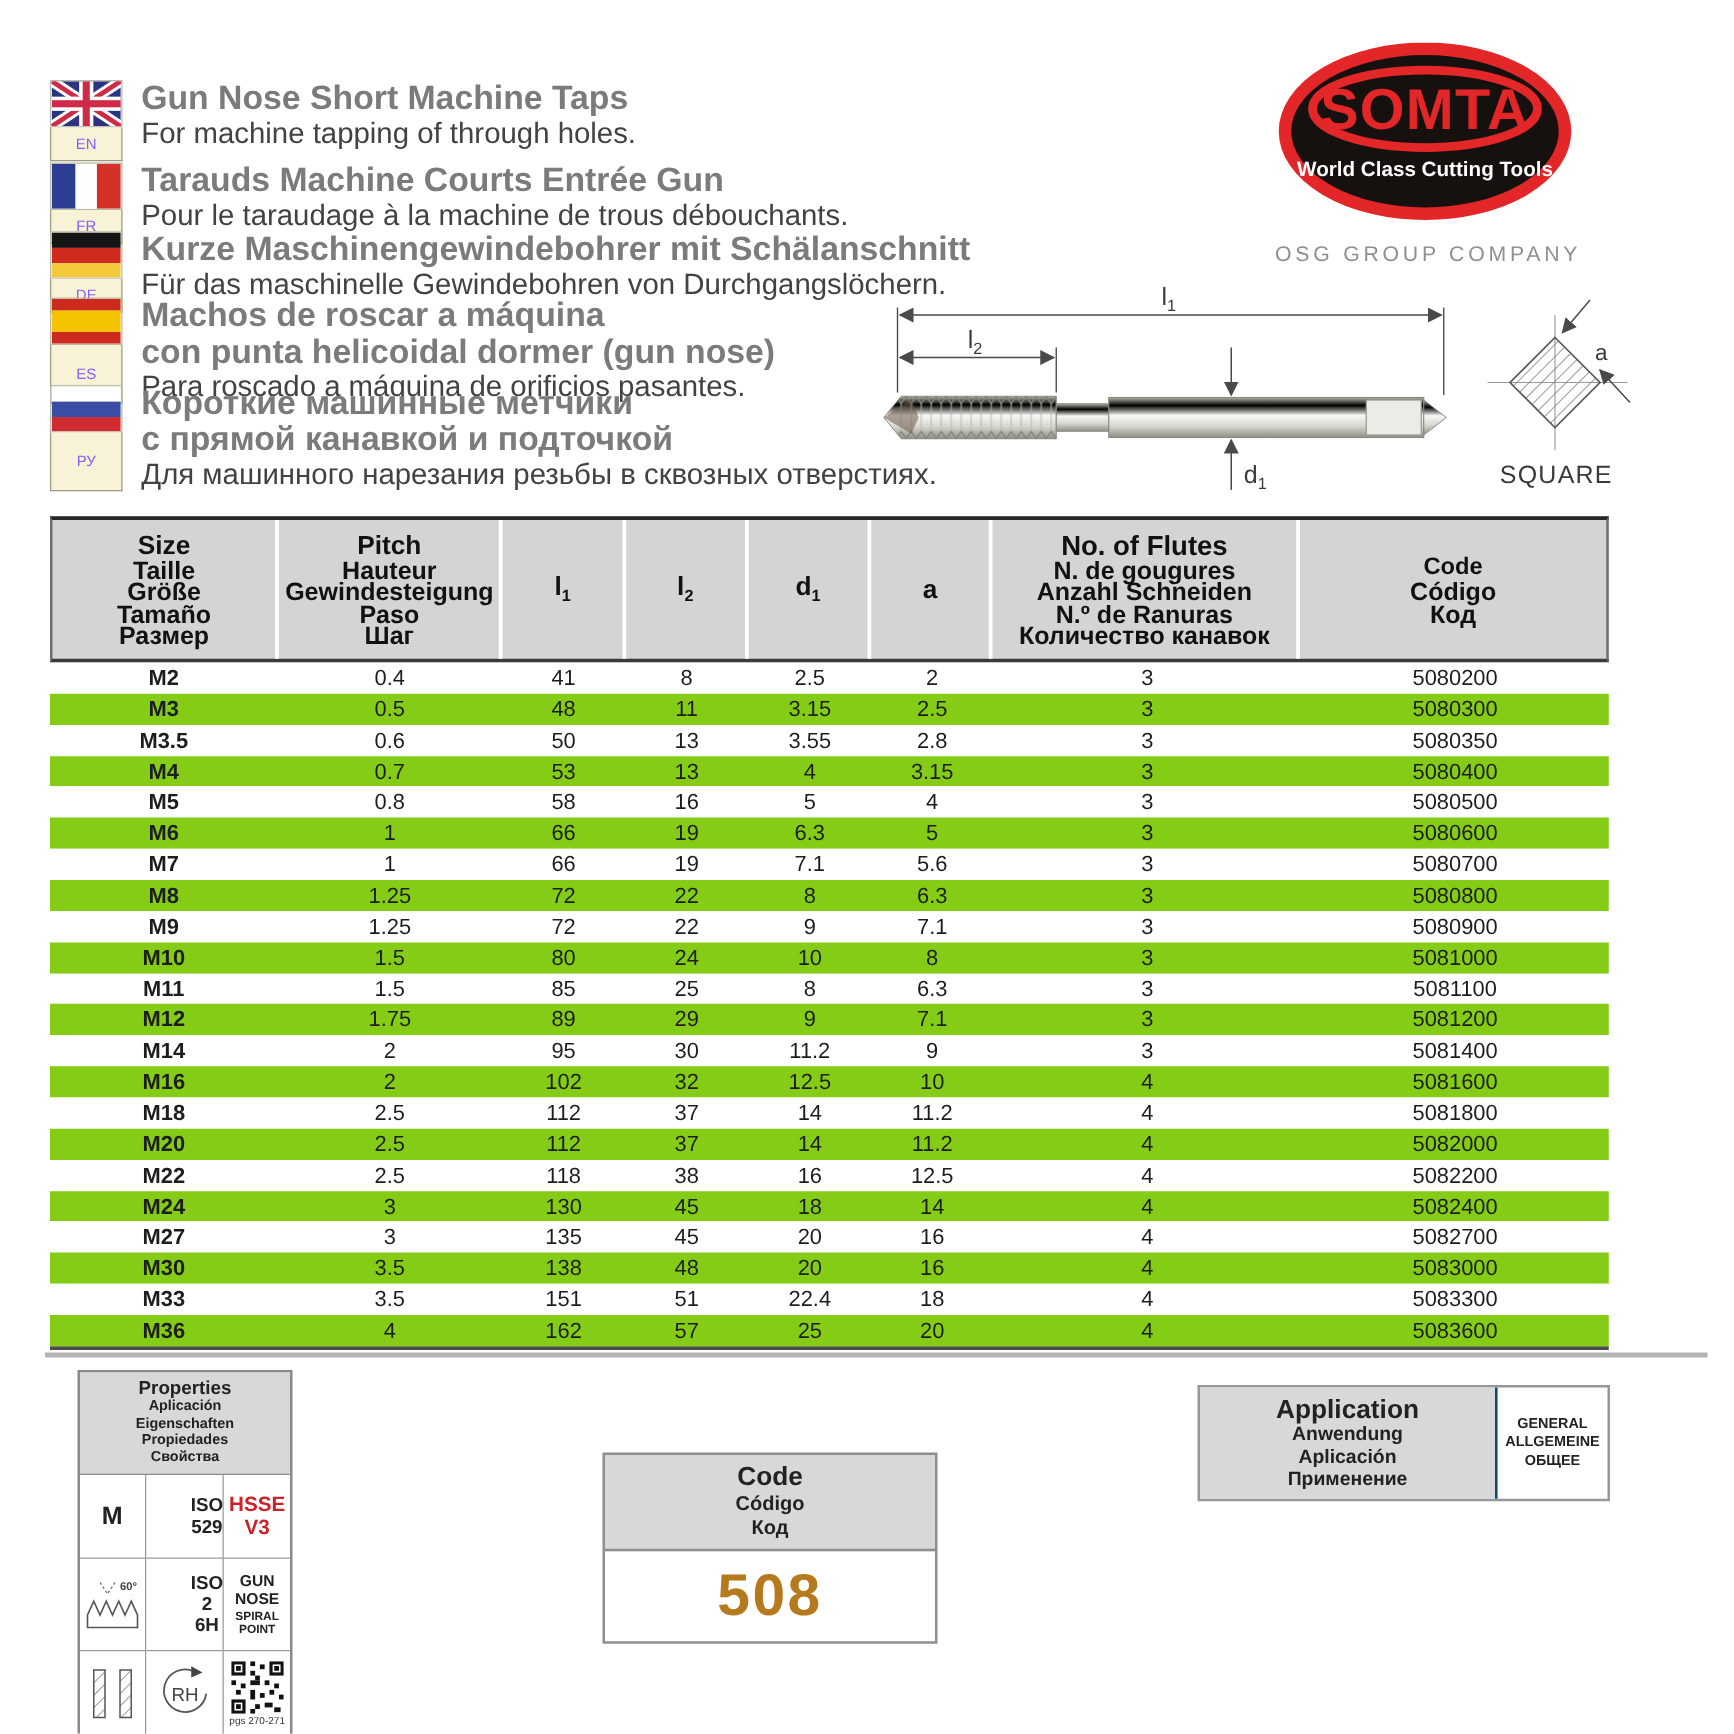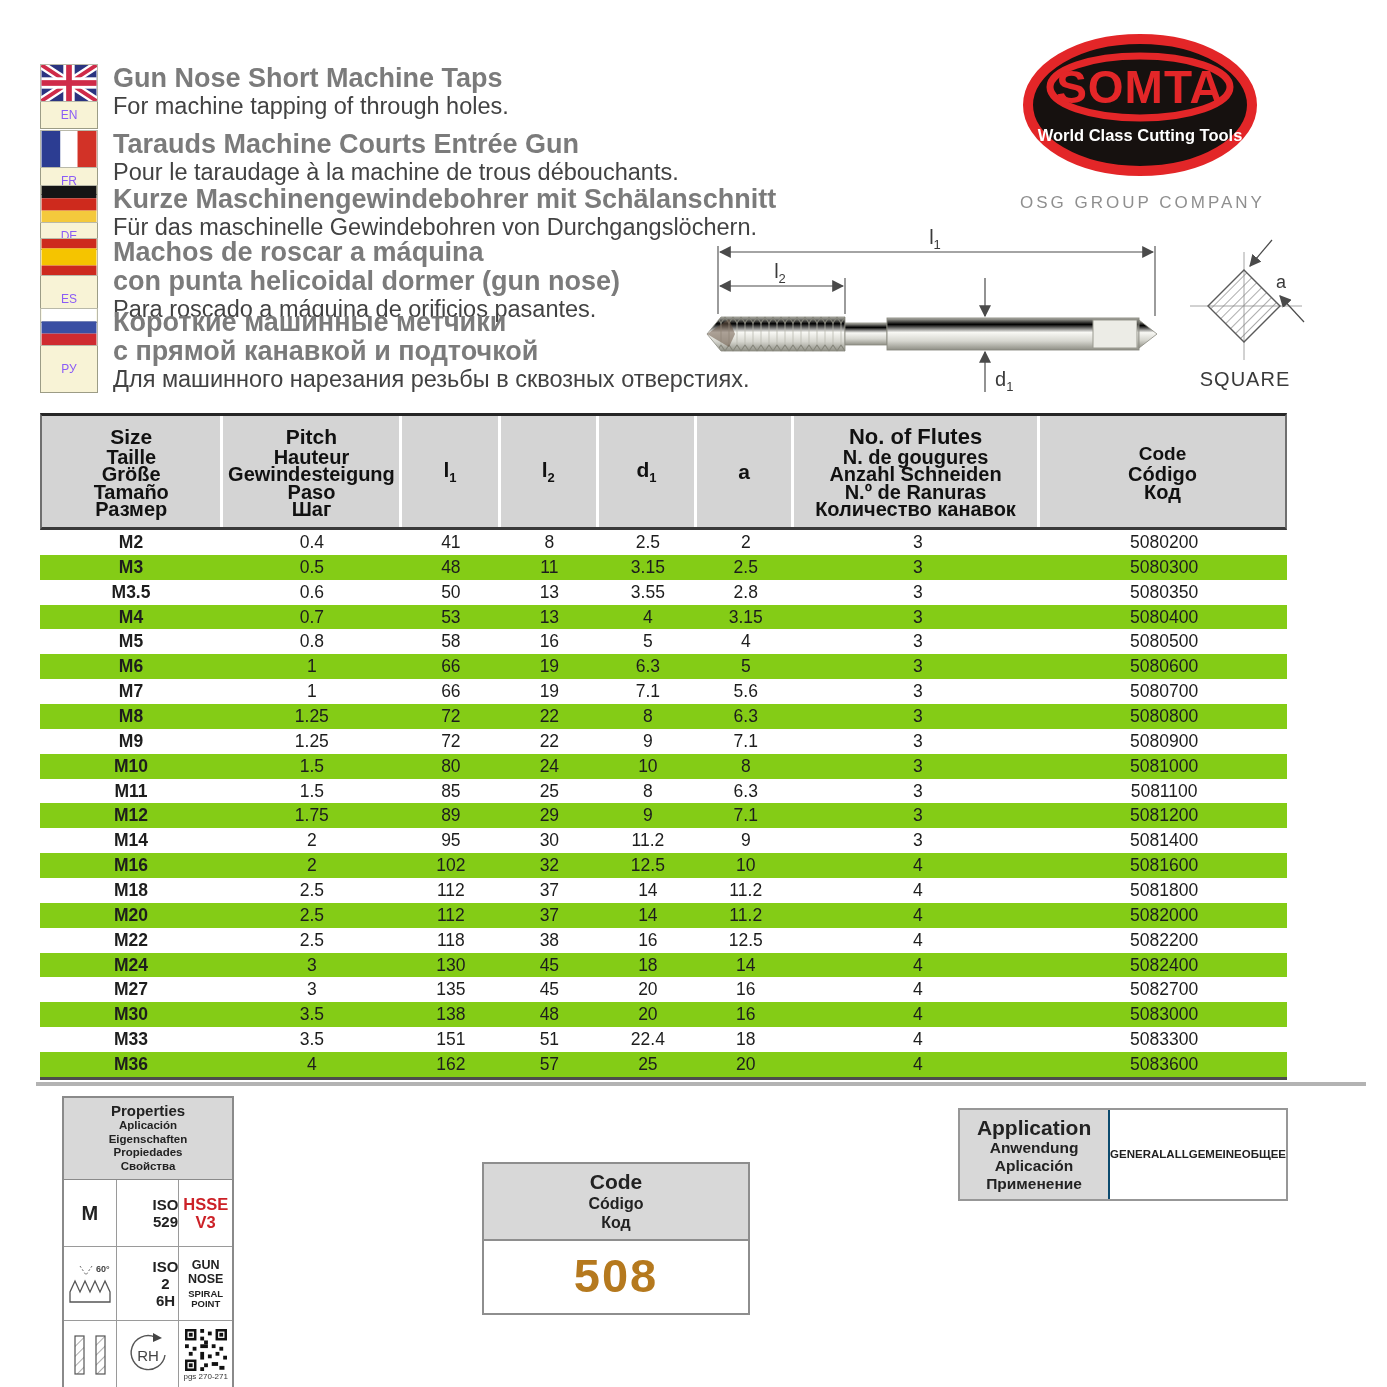--- a/index.html
+++ b/index.html
@@ -74,21 +74,21 @@
   .code-val{display:flex;align-items:center;justify-content:center;height:68px;
             font-size:47px;font-weight:bold;color:#b5791e;letter-spacing:2px;}
 
   
   .app-box{position:absolute;left:958px;top:1108px;width:330px;height:93px;
            border:2px solid #979797;box-sizing:border-box;display:flex;background:#fff;}
   .app-left{width:236px;background:#d8d8d8;border-right:2px solid #0c4a6e;display:flex;
             flex-direction:column;align-items:center;justify-content:center;}
   .app-left .a0{font-size:21px;font-weight:bold;line-height:23px;}
   .app-left .an{font-size:15.5px;font-weight:bold;line-height:18px;}
-  .app-right{flex:1;display:flex;flex-direction:row;align-items:center;justify-content:center;}
+  .app-right{flex:1;display:flex;flex-direction:column;align-items:center;justify-content:center;}
   .app-right .av{font-size:11.5px;font-weight:bold;line-height:15px;color:#222;}
 
   svg text{font-family:"Liberation Sans","DejaVu Sans",sans-serif;}
 </style>
 </head>
 <body>
 
 <div class="page">
 
   <div class="lang-row" style="top:64px;">

